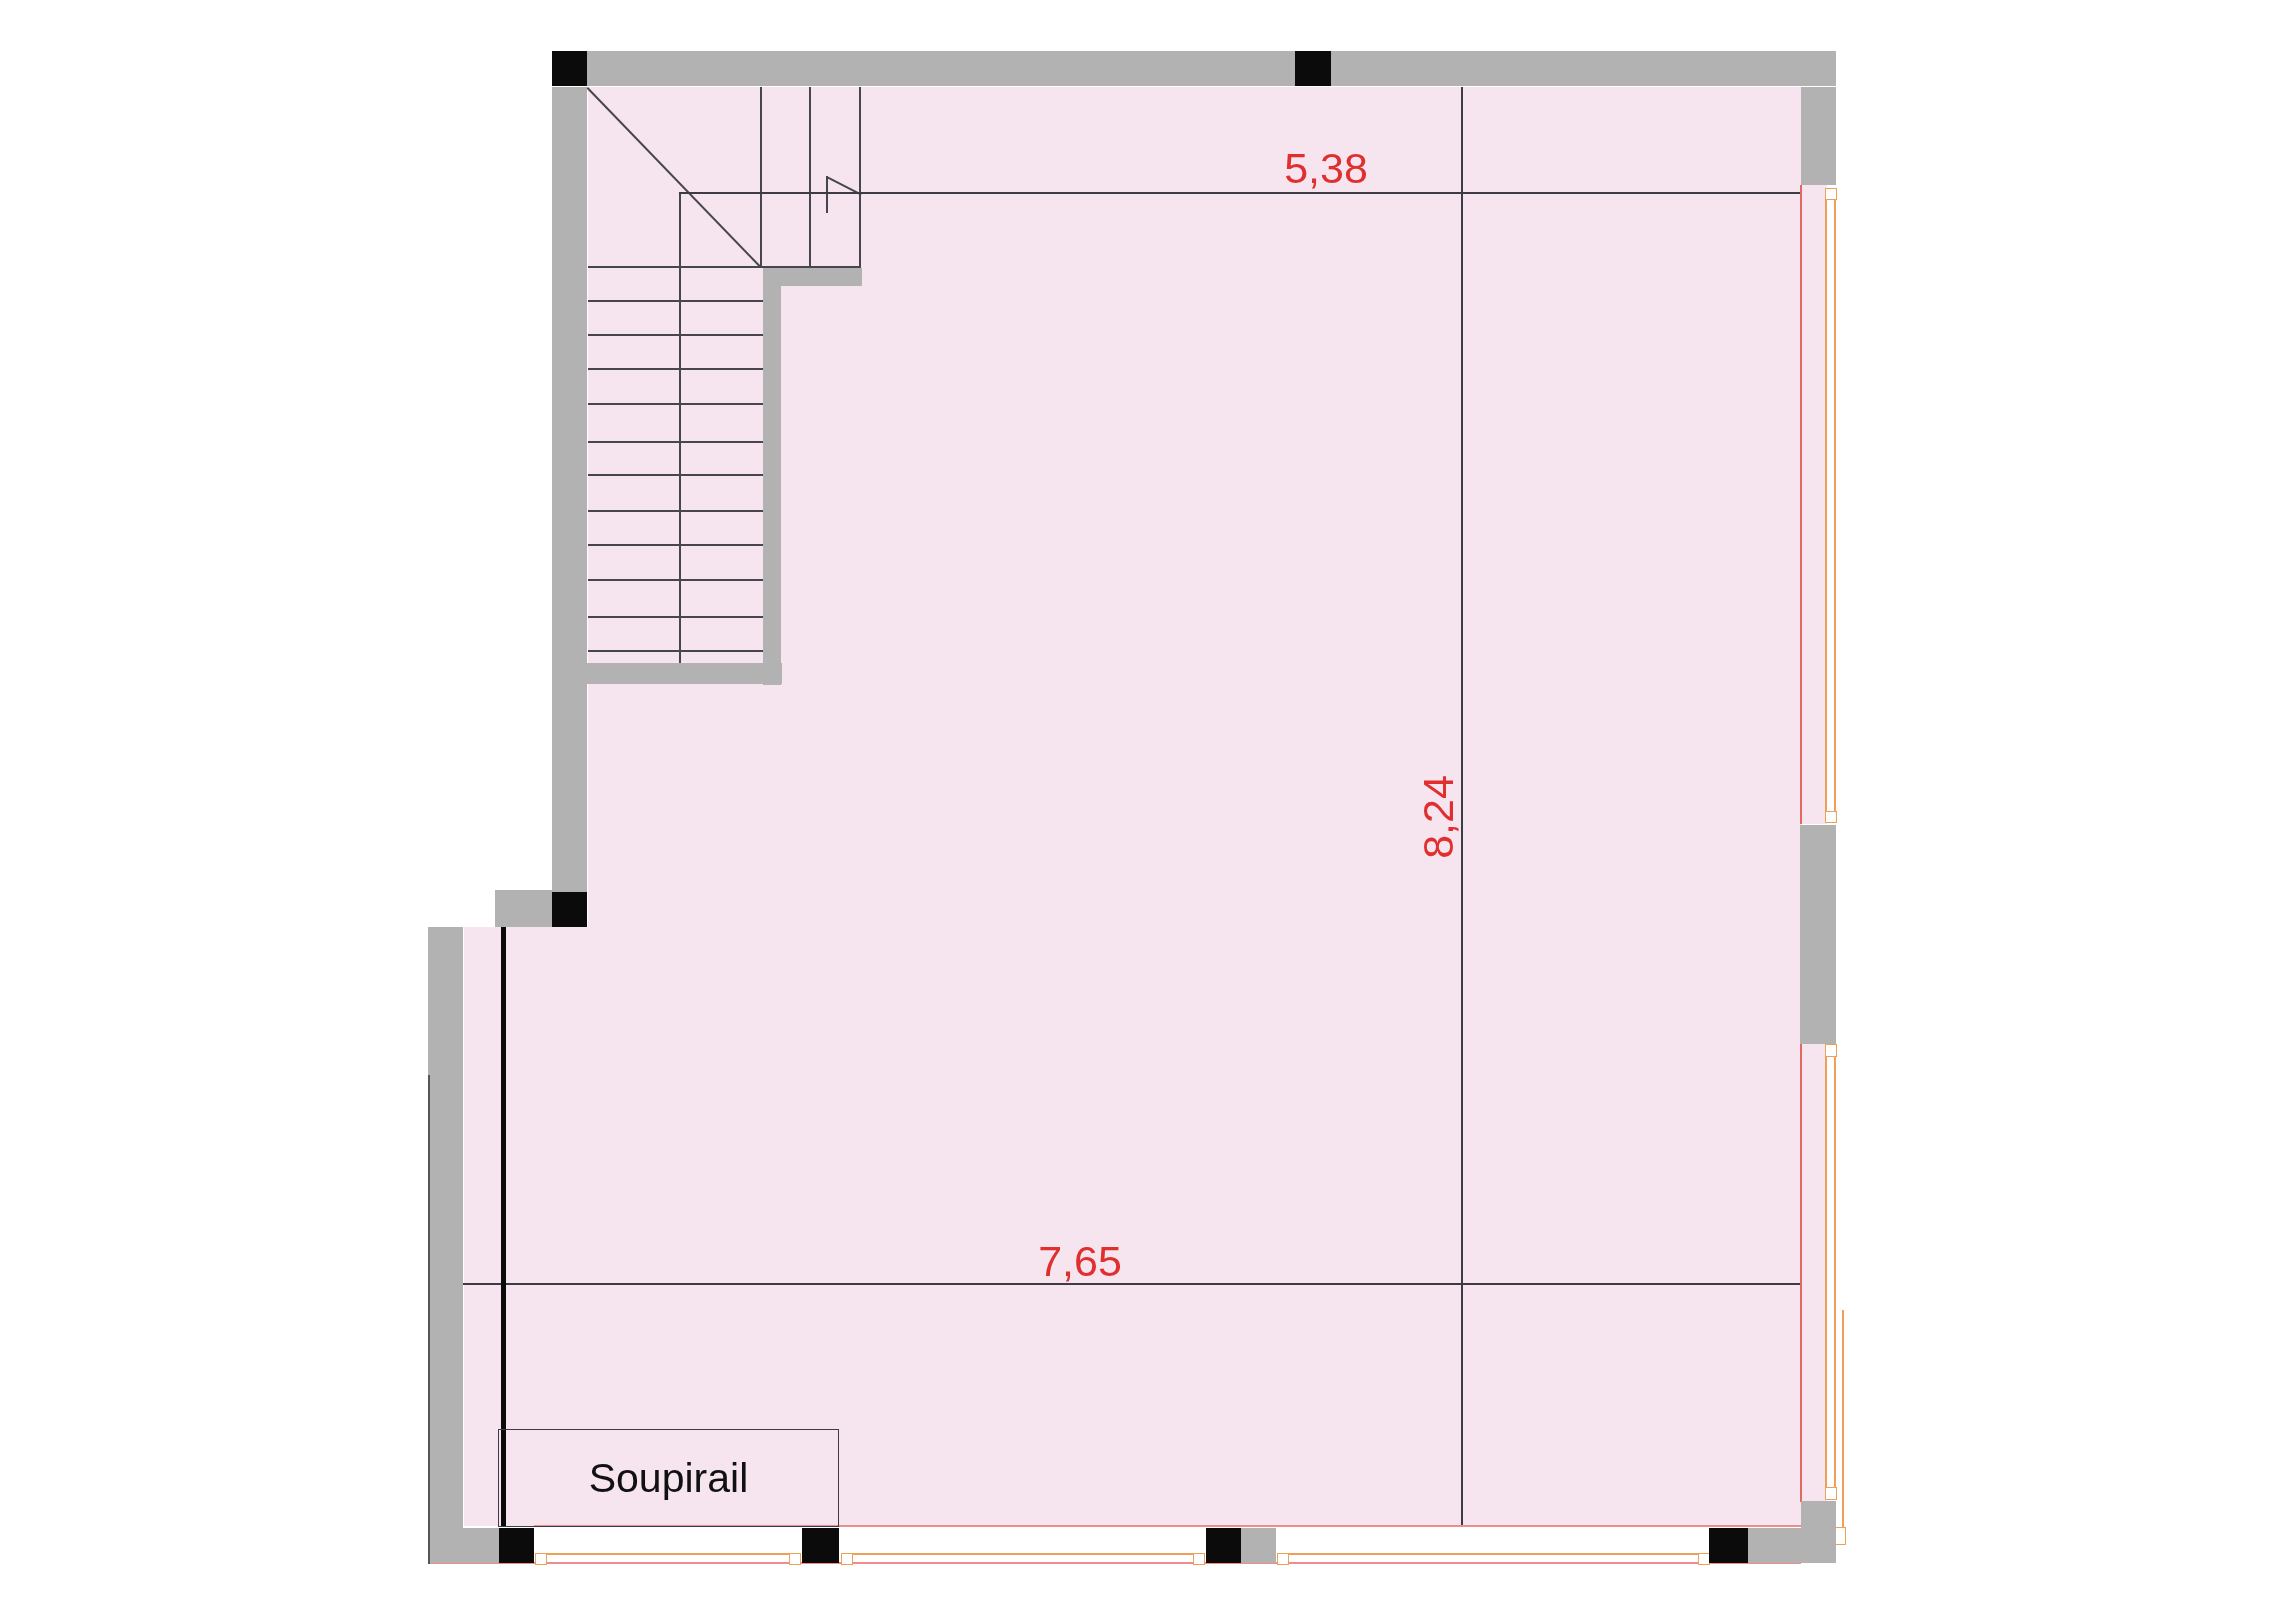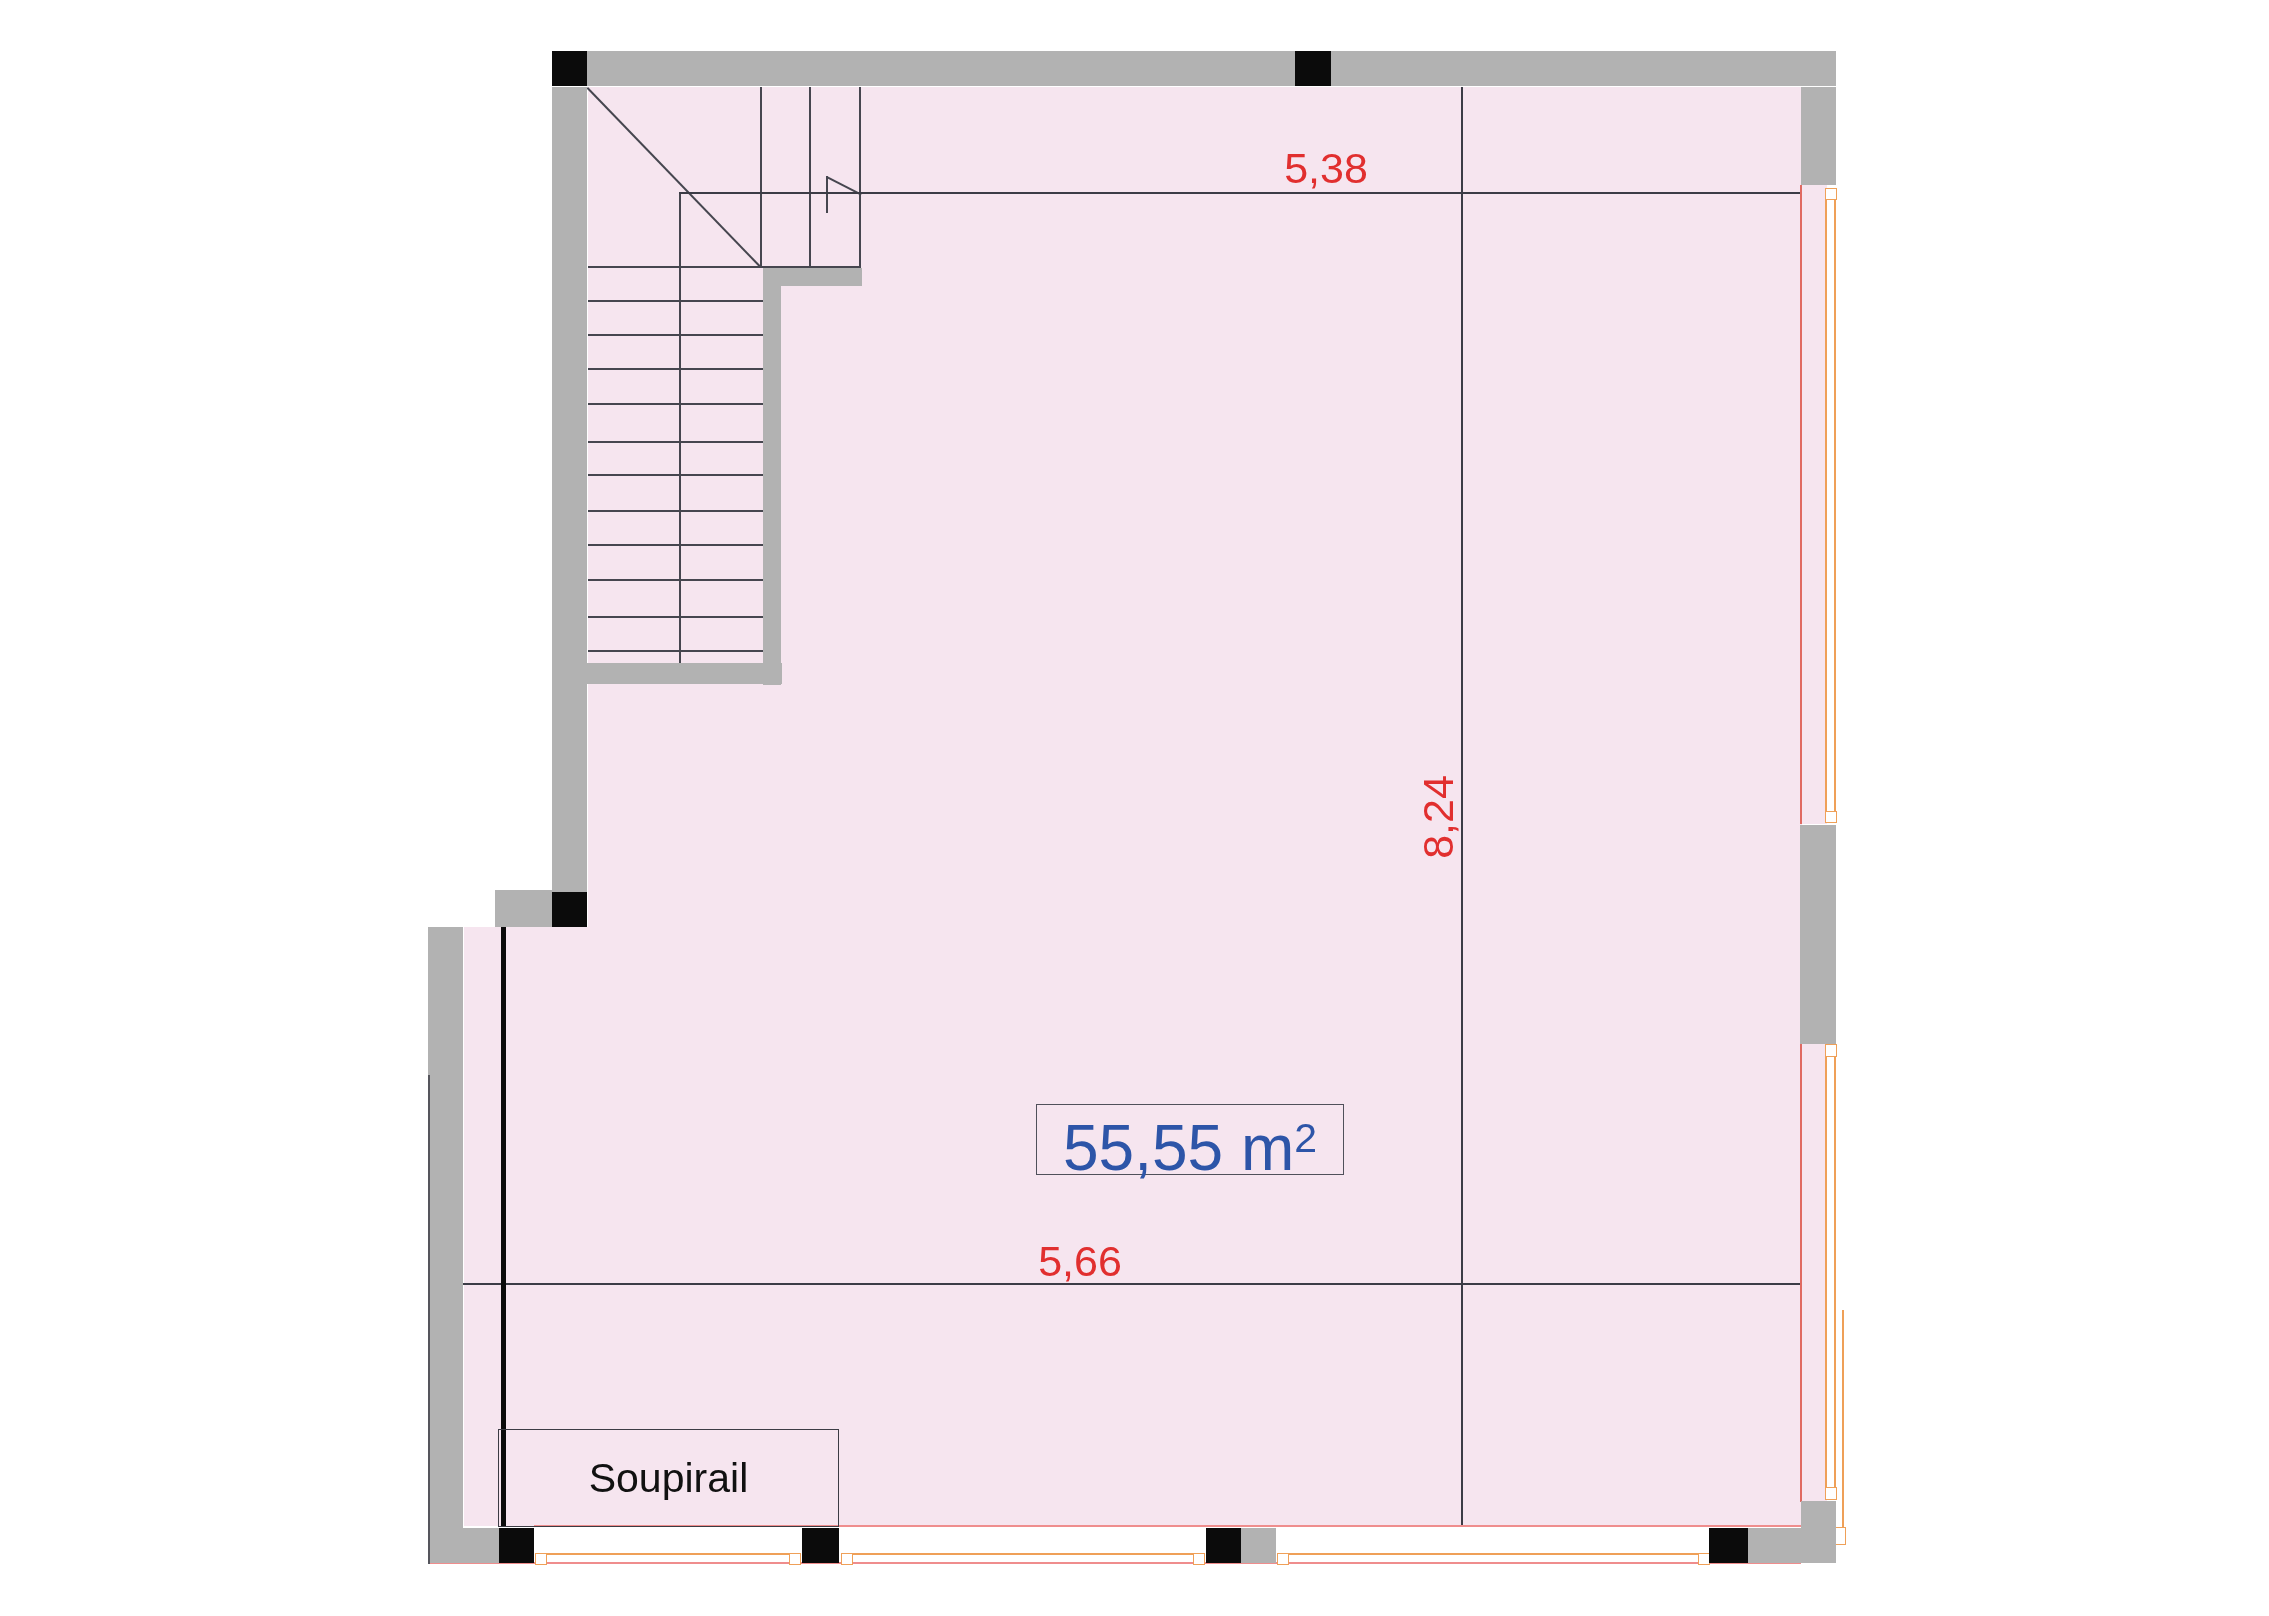--- a/index.html
+++ b/index.html
@@ -86,21 +86,21 @@
   <div class="abs sline" style="left:859px;top:87px;width:1.8px;height:181px;"></div>
   <div class="abs sline diag" style="left:588px;top:87px;width:249px;height:1.8px;transform:rotate(46deg);"></div>
   <div class="abs sline" style="left:826px;top:176px;width:1.8px;height:37px;"></div>
   <div class="abs sline diag" style="left:827px;top:176px;width:39px;height:1.8px;transform:rotate(27.2deg);"></div>
 
   <div class="abs dline" style="left:679px;top:192px;width:1123px;height:1.8px;"></div>
   <div class="abs dline" style="left:456px;top:1283px;width:1346px;height:1.8px;"></div>
   <div class="abs dline" style="left:1461px;top:87px;width:1.8px;height:1440px;"></div>
 
   <div class="abs dimtext ctr" style="left:1326px;top:168px;">5,38</div>
-  <div class="abs dimtext ctr" style="left:1080px;top:1261px;">5,66</div>
+  <div class="abs dimtext ctr" style="left:1080px;top:1261px;">7,65</div>
   <div class="abs dimtext rot90" style="left:1438px;top:817px;">8,24</div>
 
   <div class="abs red" style="left:534px;top:1525px;width:1268px;height:1.8px;"></div>
   <div class="abs red" style="left:428px;top:1562px;width:1373px;height:1.8px;"></div>
 
   <div class="abs orange" style="left:545px;top:1553px;width:245px;height:1.8px;"></div>
   <div class="abs ocap" style="left:535px;top:1553px;width:11.5px;height:11.5px;"></div>
   <div class="abs ocap" style="left:789px;top:1553px;width:11.5px;height:11.5px;"></div>
 
   <div class="abs orange" style="left:852px;top:1553px;width:341px;height:1.8px;"></div>
@@ -149,18 +149,15 @@
   <div class="abs col" style="left:1709px;top:1528px;width:39px;height:35px;"></div>
 
   <div class="abs col" style="left:501px;top:927px;width:5.3px;height:599px;"></div>
   <div class="abs" style="left:428px;top:1075px;width:1.8px;height:489px;background:#55555c;"></div>
 
   <div class="abs souprect" style="left:498px;top:1429px;width:341px;height:98px;">
     <span>Soupirail</span>
   </div>
 
 
-  <div class="abs areabox" style="left:1036px;top:1104px;width:308px;height:71px;">
-    <span>55,55 m</span><sup>2</sup>
-  </div>
 
 </div>
 
 
 </body></html>

